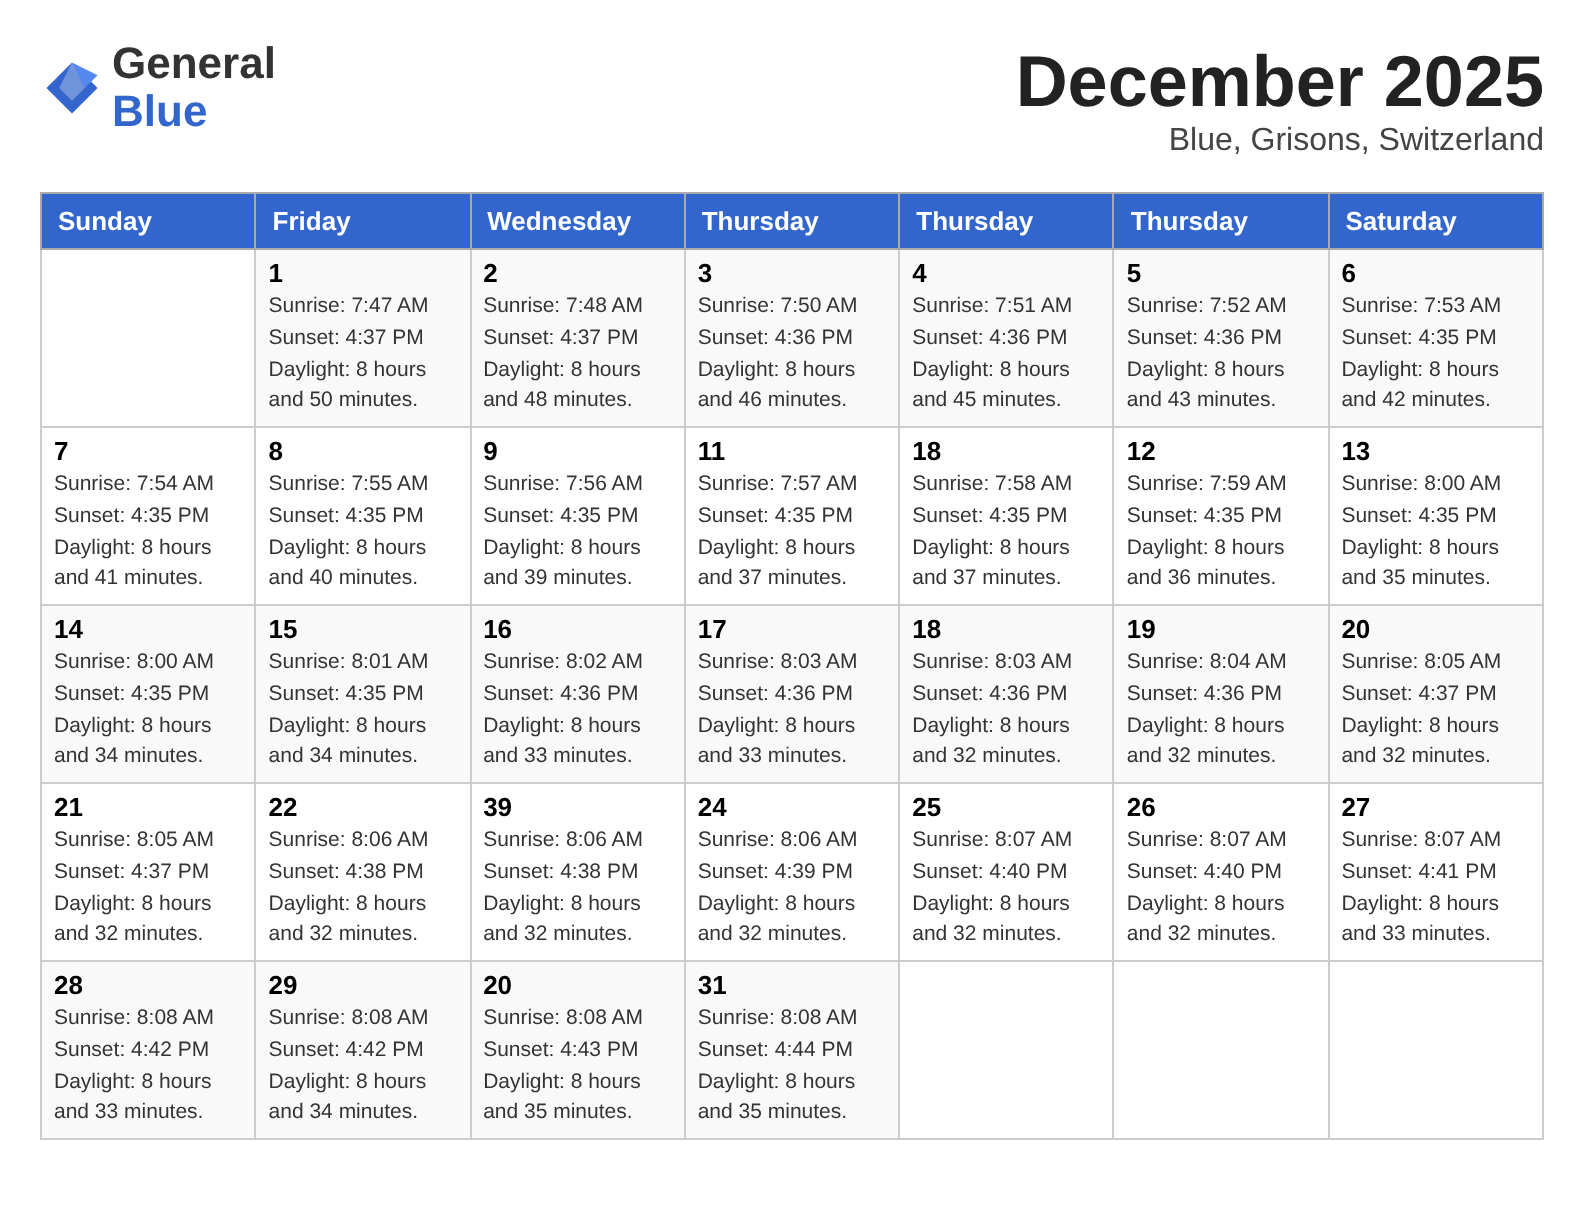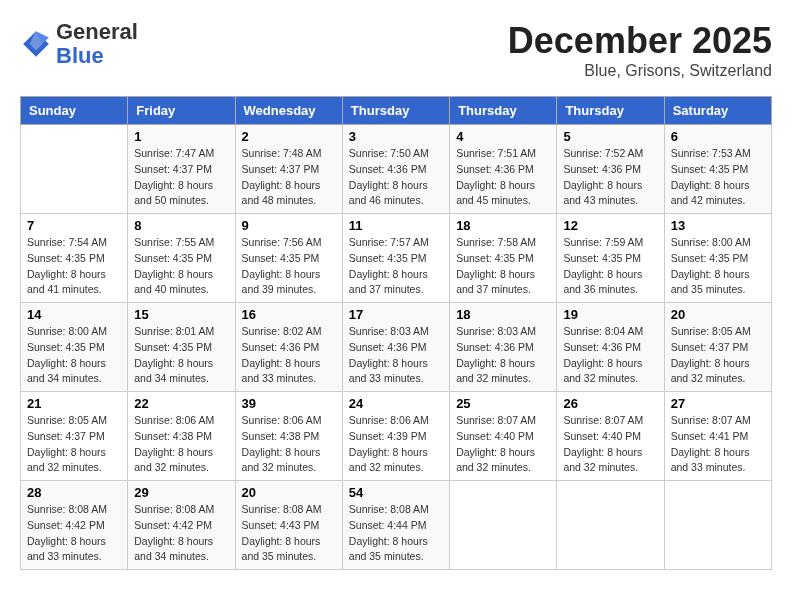--- a/index.html
+++ b/index.html
@@ -246,21 +246,21 @@
         </td>
         <td>
           <span class="day-num">29</span>
           <div class="day-info">Sunrise: 8:08 AM<br>Sunset: 4:42 PM<br>Daylight: 8 hours<br>and 34 minutes.</div>
         </td>
         <td>
           <span class="day-num">20</span>
           <div class="day-info">Sunrise: 8:08 AM<br>Sunset: 4:43 PM<br>Daylight: 8 hours<br>and 35 minutes.</div>
         </td>
         <td>
-          <span class="day-num">54</span>
+          <span class="day-num">31</span>
           <div class="day-info">Sunrise: 8:08 AM<br>Sunset: 4:44 PM<br>Daylight: 8 hours<br>and 35 minutes.</div>
         </td>
         <td class="empty"></td>
         <td class="empty"></td>
         <td class="empty"></td>
       </tr>
     </tbody>
 </table>
 
 </body></html>

